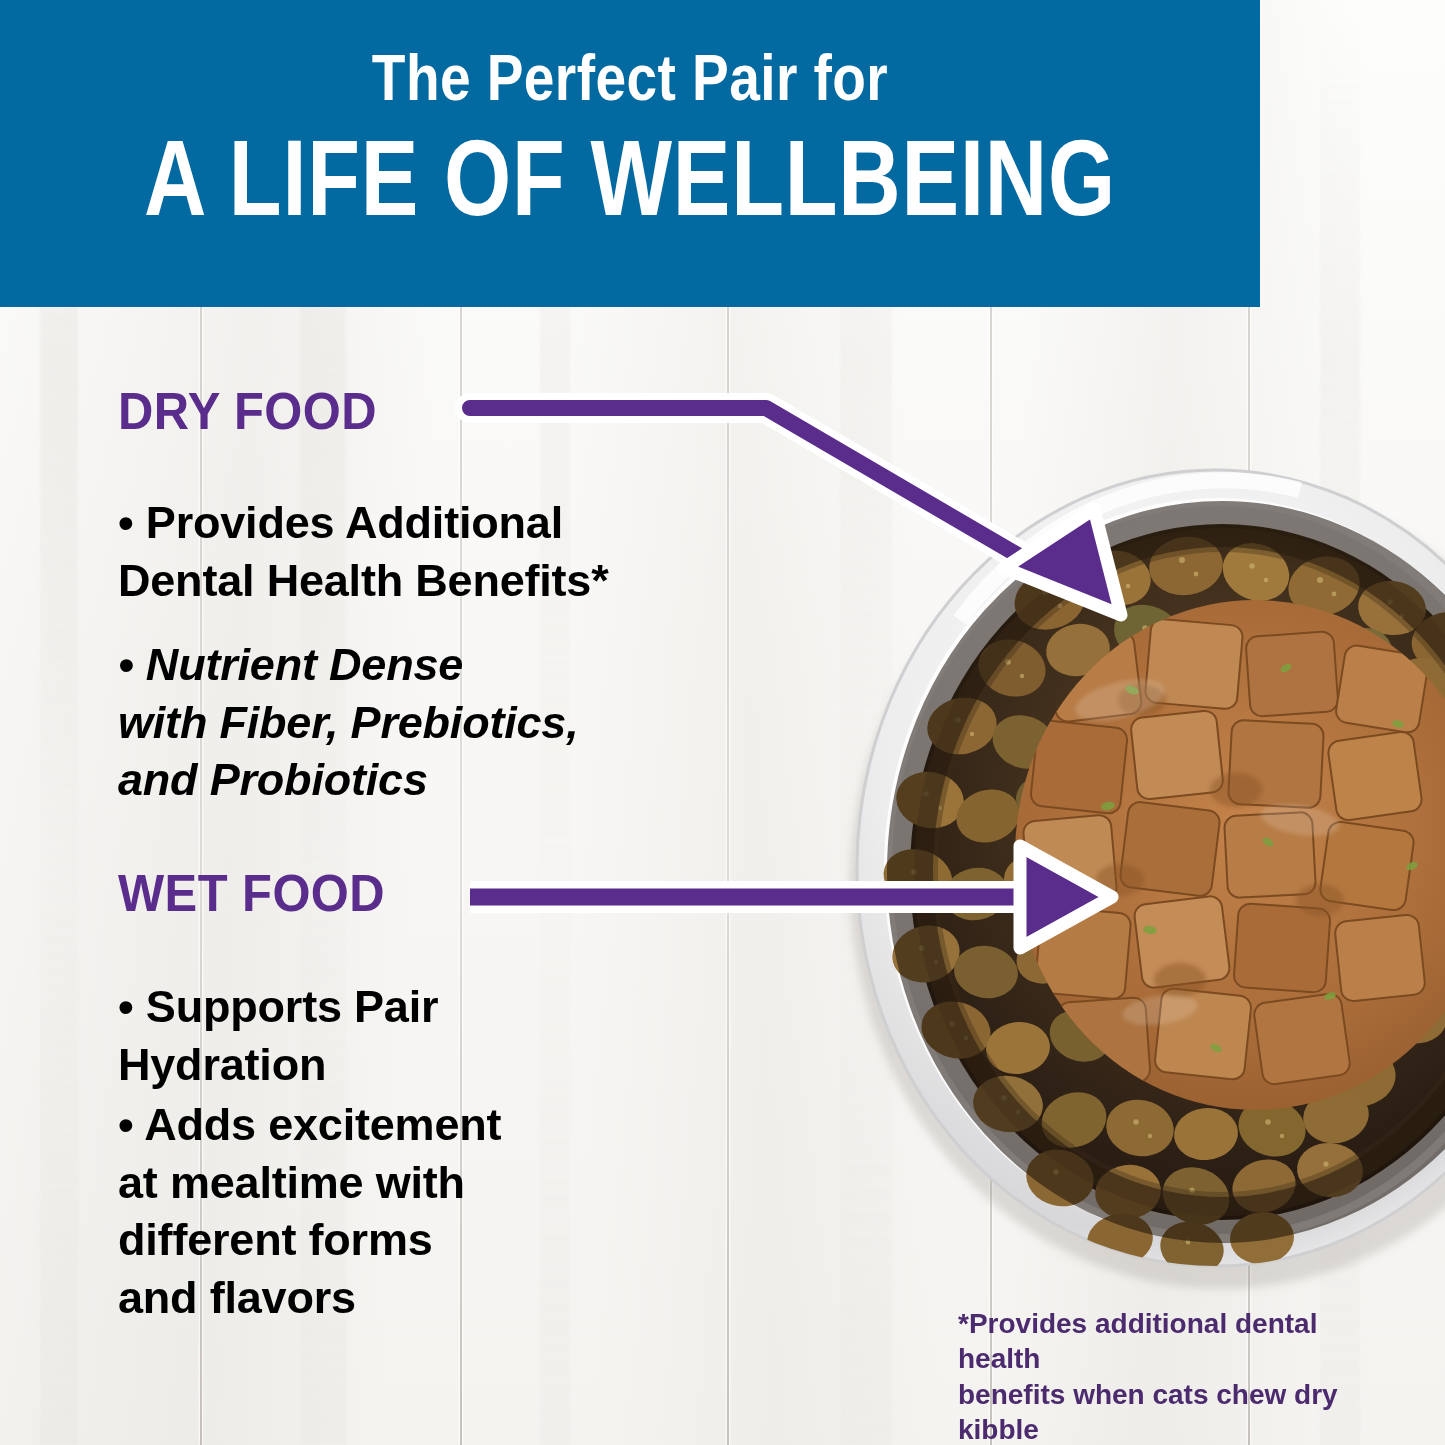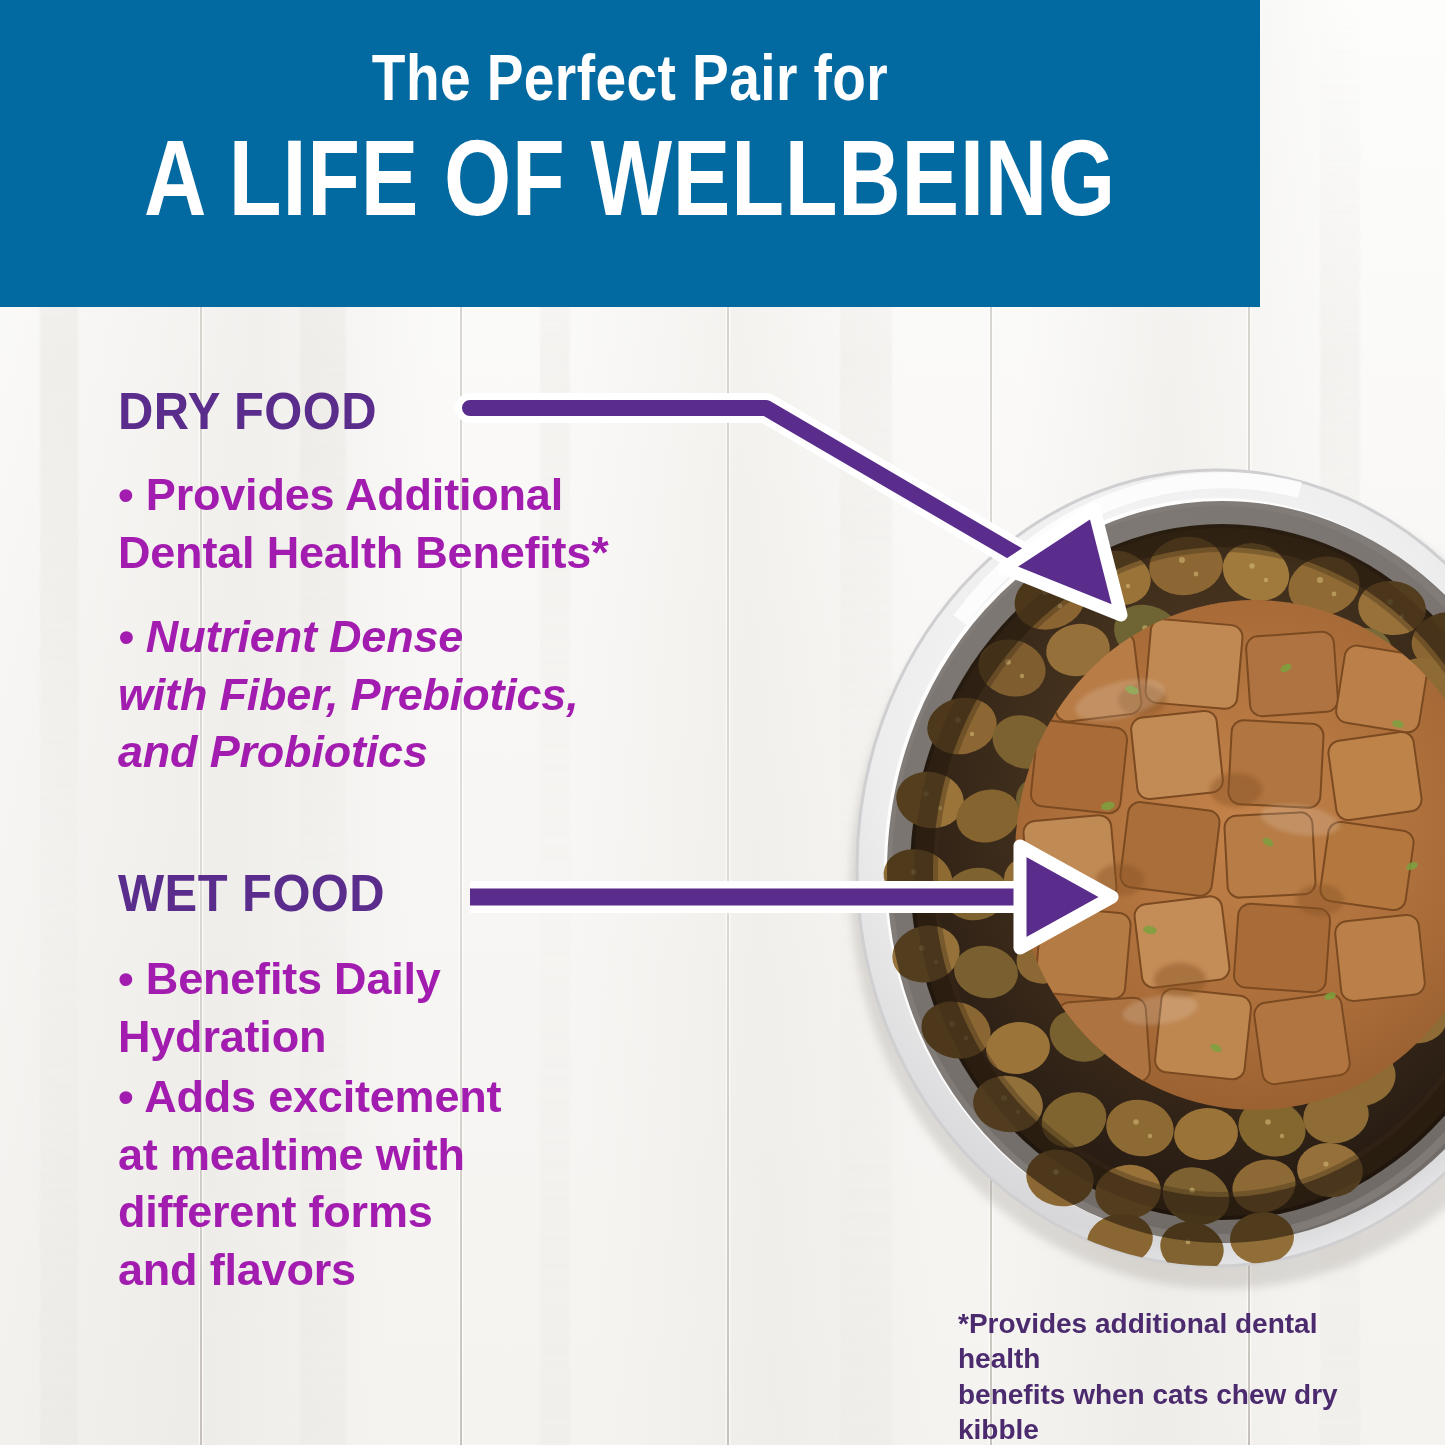--- a/index.html
+++ b/index.html
@@ -96,28 +96,29 @@
     letter-spacing: 0.5px;
     transform: scaleX(0.94);
     transform-origin: left center;
     white-space: nowrap;
   }
   #dry-head { left: 118px; top: 381px; }
   #wet-head { left: 118px; top: 863px; }
 
   .bullet-block {
     position: absolute;
-    color: #a21caf;
+    color: #000000;
     font-family: "Liberation Sans", sans-serif;
     font-weight: bold;
     font-size: 45px;
     line-height: 1.28;
     letter-spacing: -0.2px;
     white-space: pre-line;
     text-indent: 0;
+    margin-top: 28px;
   }
   #dry-b1 { left: 118px; top: 466px; width: 660px; }
   #dry-b2 { left: 118px; top: 608px; width: 660px; font-style: italic; }
   #wet-b1 { left: 118px; top: 950px; width: 660px; }
   #wet-b2 { left: 118px; top: 1068px; width: 660px; }
 
   .footnote {
     position: absolute;
     left: 958px;
     top: 1306px;
@@ -389,21 +390,21 @@
   </svg>
 
   <div class="section-head" id="dry-head">DRY FOOD</div>
   <div class="bullet-block" id="dry-b1">• Provides Additional
 Dental Health Benefits*</div>
   <div class="bullet-block" id="dry-b2">• Nutrient Dense
 with Fiber, Prebiotics,
 and Probiotics</div>
 
   <div class="section-head" id="wet-head">WET FOOD</div>
-  <div class="bullet-block" id="wet-b1">• Benefits Daily
+  <div class="bullet-block" id="wet-b1">• Supports Pair
 Hydration</div>
   <div class="bullet-block" id="wet-b2">• Adds excitement
 at mealtime with
 different forms
 and flavors</div>
 
   <div class="footnote">*Provides additional dental health
 benefits when cats chew dry kibble</div>
 
 </div>

